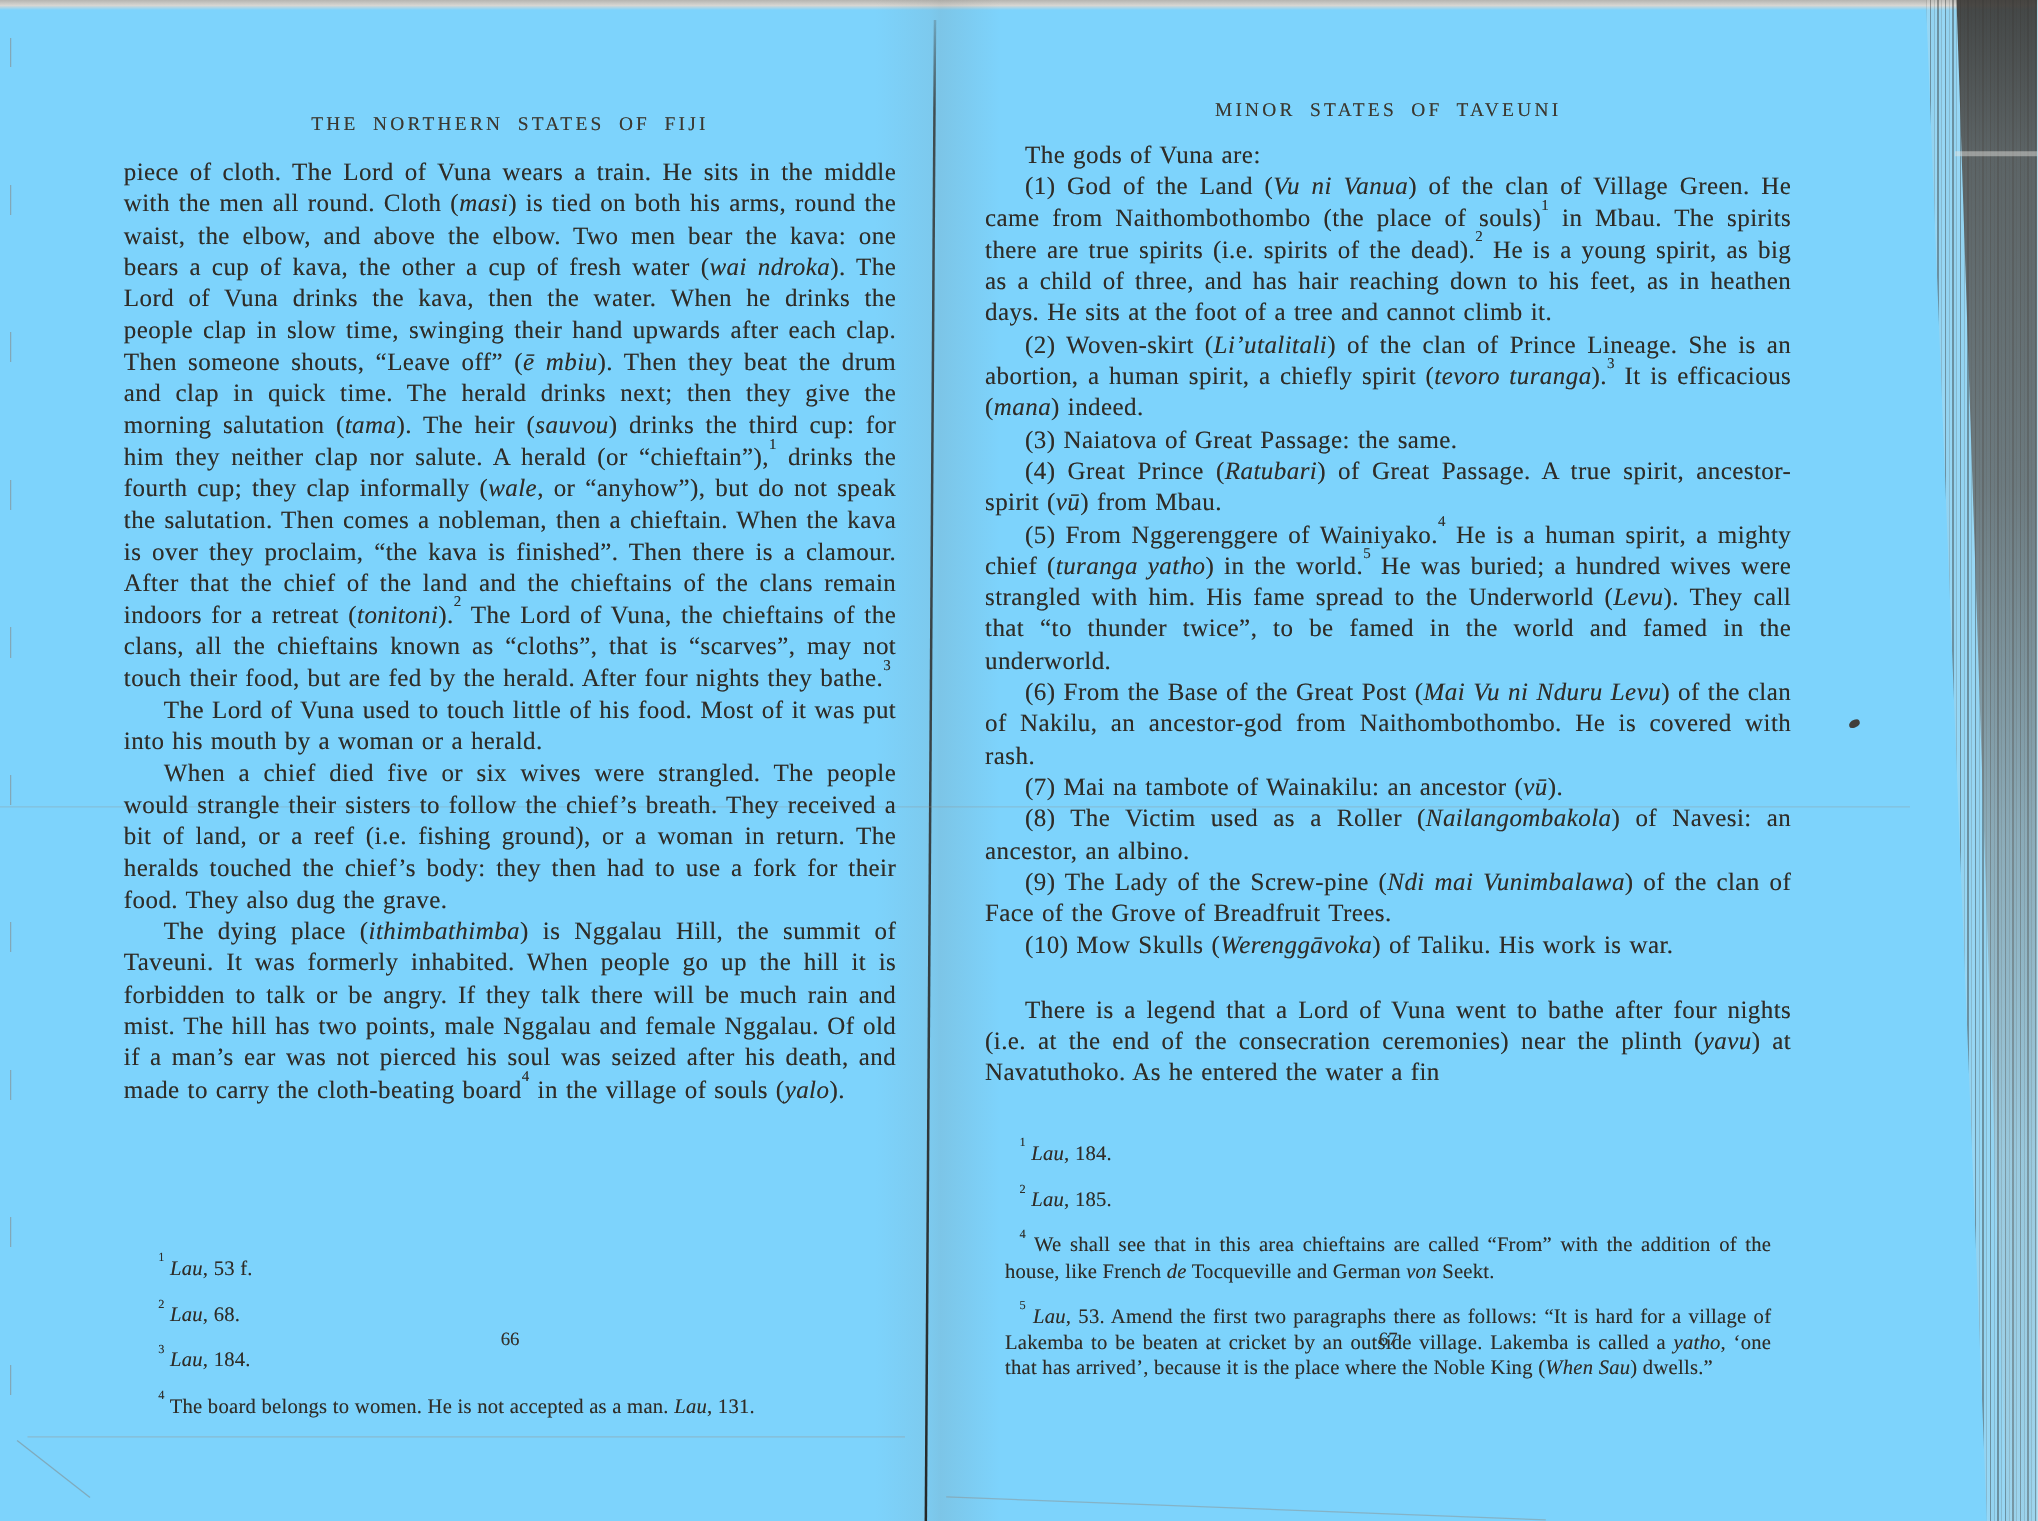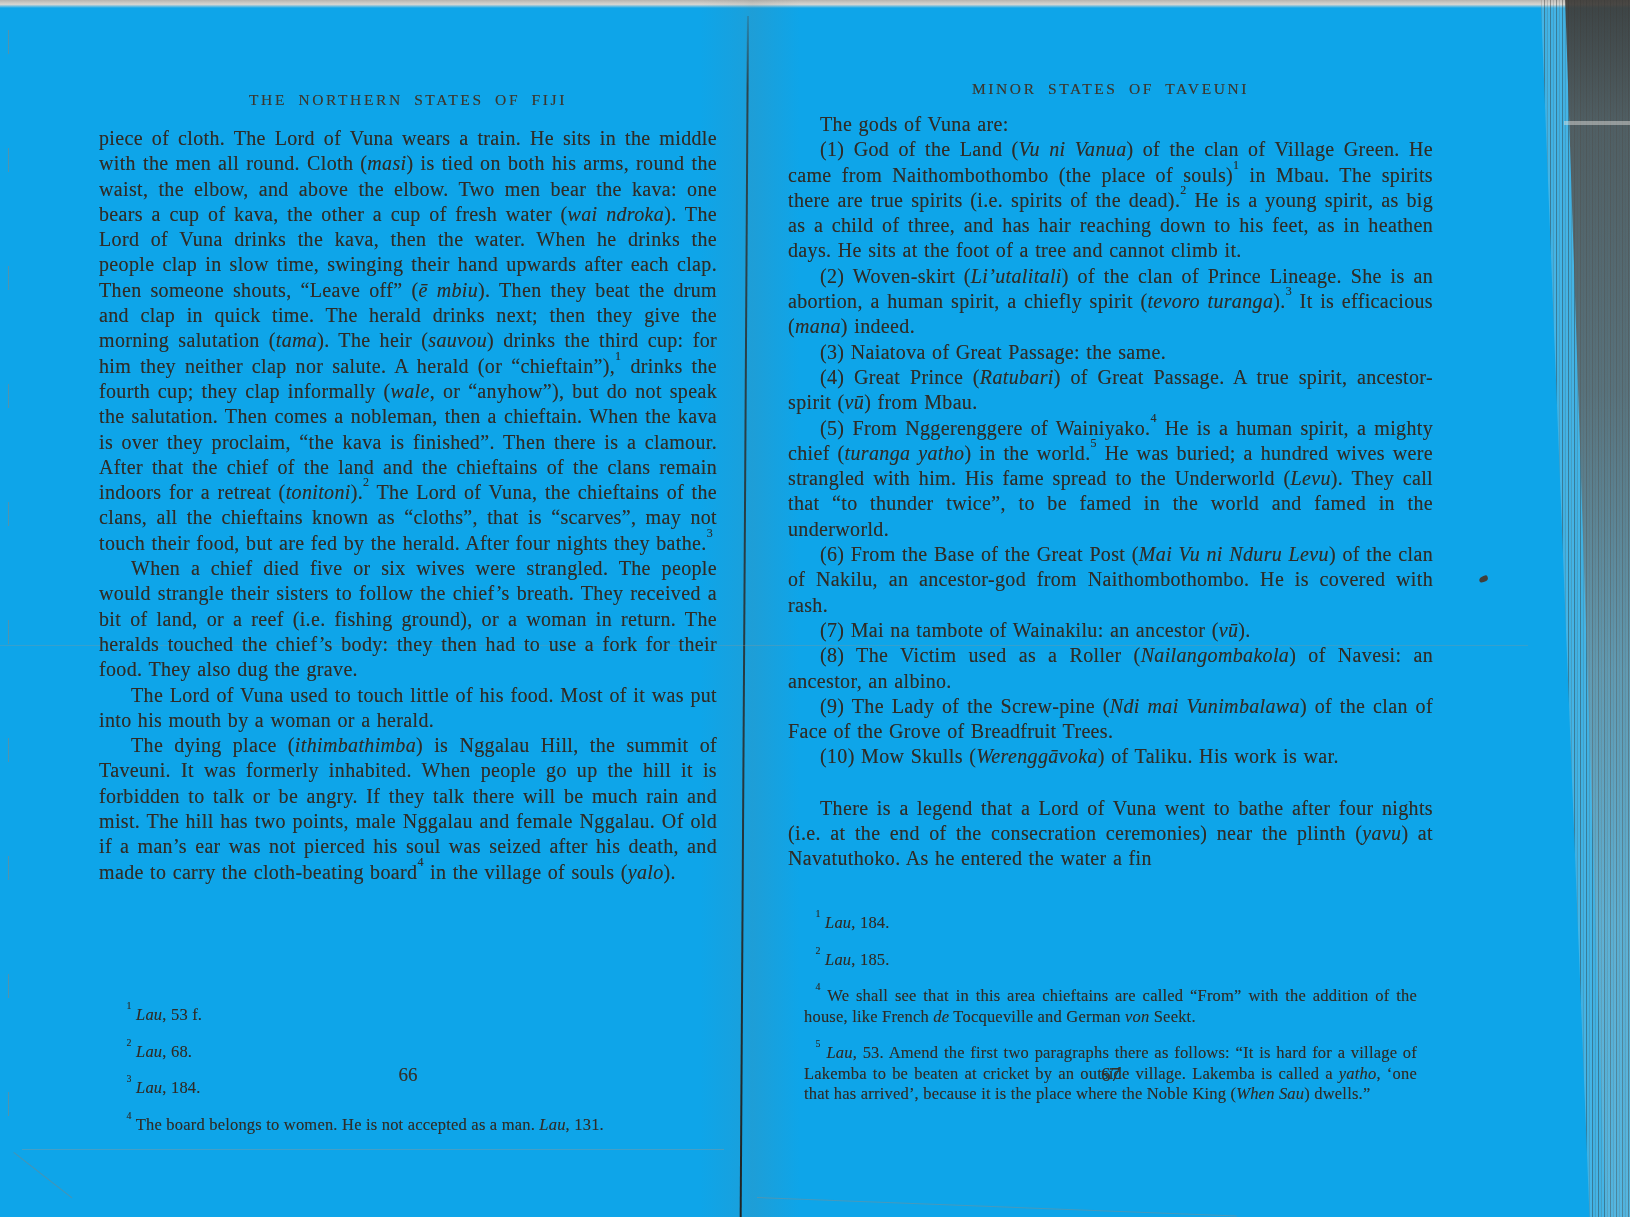--- a/index.html
+++ b/index.html
@@ -1,20 +1,20 @@
 <!DOCTYPE html>
 <html><head>
 <meta charset="utf-8">
 <style>
   html,body{margin:0;padding:0;background:#e8e7e4;}
   .scan{
     position:relative;
     width:1630px;height:1217px;
     overflow:hidden;
-    background:#0ea5e9;
+    background:#7dd3fc;
     font-family:"Liberation Serif","DejaVu Serif",serif;
     color:#2f2c27;
   }
   
   .top-edge{position:absolute;left:0;top:0;width:100%;height:8px;
     background:linear-gradient(180deg,#b5b4b0 0,#d7d6d2 55%,rgba(215,214,210,0) 100%);}
   .left-tick-line{position:absolute;left:8px;top:30px;width:1px;height:1160px;
     background:repeating-linear-gradient(180deg,rgba(135,133,127,.55) 0 24px,rgba(0,0,0,0) 24px 118px);}
   .gutter-shade{position:absolute;left:700px;top:0;width:100px;height:100%;
     background:linear-gradient(90deg,rgba(0,0,0,0) 0,rgba(120,118,112,.10) 44%,rgba(120,118,112,.15) 52%,rgba(0,0,0,0) 100%);}
@@ -59,21 +59,21 @@
   .page-body p.gap{margin-top:26px;}
   sup{font-size:60%;line-height:0;position:relative;top:-.45em;}
   em{font-style:italic;}
   .footnotes{position:absolute;left:0;width:100%;
     font-size:16.5px;line-height:20.5px;letter-spacing:.2px;
     text-shadow:0 0 .4px rgba(47,44,39,.4);}
   .page.left  .footnotes{top:989px;}
   .page.right .footnotes{top:897px;}
   .footnotes p{margin:16px;text-align:justify;text-indent:.7em;}
   .folio{position:absolute;left:0;top:1064px;width:100%;text-align:center;
-    font-size:19px;color:#34312b;text-shadow:0 0 .4px rgba(47,44,39,.4);}
+    font-size:15px;color:#34312b;text-shadow:0 0 .4px rgba(47,44,39,.4);}
 </style>
 </head>
 <body>
 
 <div class="scan">
 
   <div class="top-edge"></div>
   <div class="left-tick-line"></div>
   <div class="gutter-shade"></div>
   <div class="gutter-line"></div>
@@ -83,22 +83,22 @@
   <div class="scanline"></div>
   <div class="bottom-line-left"></div>
   <div class="corner-line"></div>
   <div class="bottom-diag"></div>
   <div class="speck"></div>
 
   <div class="page left">
     <div class="running-head">THE NORTHERN STATES OF FIJI</div>
     <div class="page-body">
         <p>piece of cloth.  The Lord of Vuna wears a train.  He sits in the middle with the men all round.  Cloth (<em>masi</em>) is tied on both his arms, round the waist, the elbow, and above the elbow.  Two men bear the kava: one bears a cup of kava, the other a cup of fresh water (<em>wai ndroka</em>).  The Lord of Vuna drinks the kava, then the water.  When he drinks the people clap in slow time, swinging their hand upwards after each clap.  Then someone shouts, “Leave off” (<em>ē mbiu</em>).  Then they beat the drum and clap in quick time.  The herald drinks next; then they give the morning salutation (<em>tama</em>).  The heir (<em>sauvou</em>) drinks the third cup: for him they neither clap nor salute.  A herald (or “chieftain”),<sup>1</sup> drinks the fourth cup; they clap informally (<em>wale</em>, or “anyhow”), but do not speak the salutation.  Then comes a nobleman, then a chieftain.  When the kava is over they proclaim, “the kava is finished”.  Then there is a clamour.  After that the chief of the land and the chieftains of the clans remain indoors for a retreat (<em>tonitoni</em>).<sup>2</sup>  The Lord of Vuna, the chieftains of the clans, all the chieftains known as “cloths”, that is “scarves”, may not touch their food, but are fed by the herald.  After four nights they bathe.<sup>3</sup></p>
+        <p class="indent">The Lord of Vuna used to touch little of his food.  Most of it was put into his mouth by a woman or a herald.</p>
         <p class="indent">When a chief died five or six wives were strangled.  The people would strangle their sisters to follow the chief’s breath.  They received a bit of land, or a reef (i.e. fishing ground), or a woman in return.  The heralds touched the chief’s body: they then had to use a fork for their food.  They also dug the grave.</p>
-        <p class="indent">The Lord of Vuna used to touch little of his food.  Most of it was put into his mouth by a woman or a herald.</p>
         <p class="indent">The dying place (<em>ithimbathimba</em>) is Nggalau Hill, the summit of Taveuni.  It was formerly inhabited.  When people go up the hill it is forbidden to talk or be angry.  If they talk there will be much rain and mist.  The hill has two points, male Nggalau and female Nggalau.  Of old if a man’s ear was not pierced his soul was seized after his death, and made to carry the cloth-beating board<sup>4</sup> in the village of souls (<em>yalo</em>).</p>
       </div>
     <div class="footnotes">
         <p><sup>1</sup> <em>Lau</em>, 53 f.</p>
         <p><sup>2</sup> <em>Lau</em>, 68.</p>
         <p><sup>3</sup> <em>Lau</em>, 184.</p>
         <p><sup>4</sup> The board belongs to women.  He is not accepted as a man.  <em>Lau</em>, 131.</p>
       </div>
     <div class="folio">66</div>
   </div>

